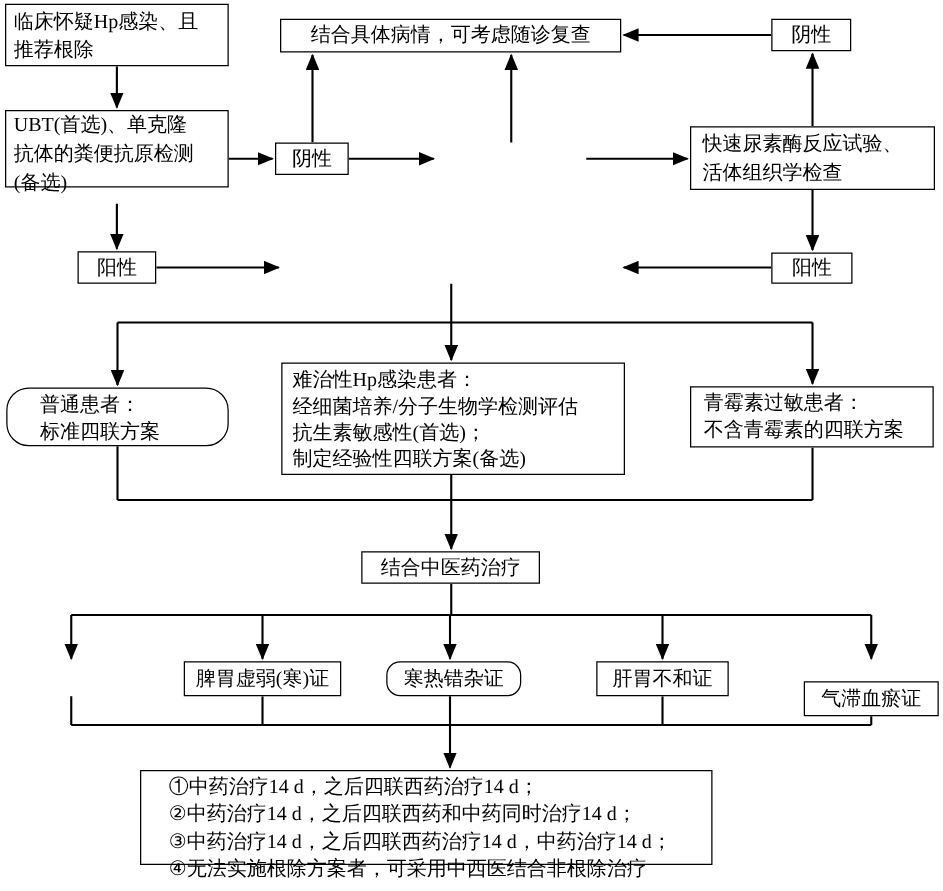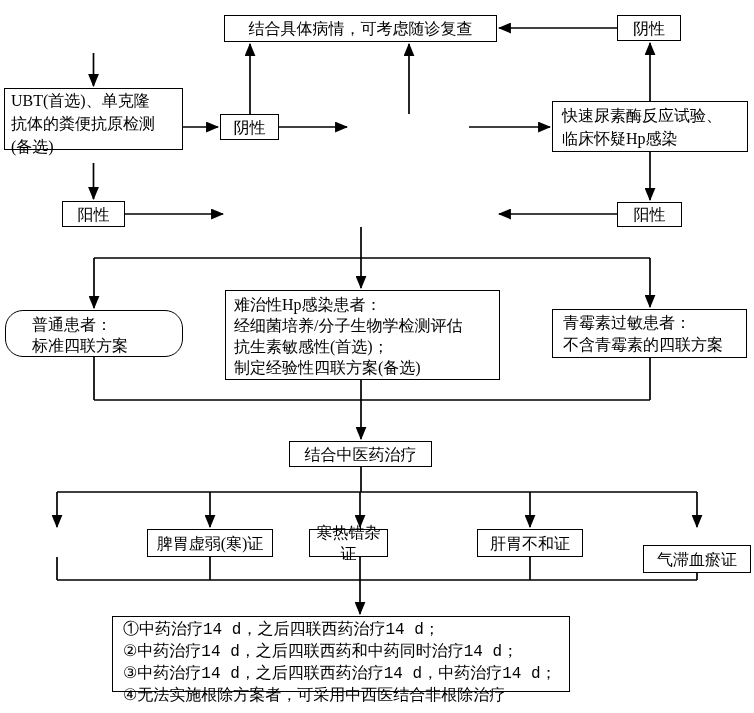--- a/index.html
+++ b/index.html
@@ -73,30 +73,32 @@
       <path marker-end="url(#arrow)" d="M361,400 L361,439"></path>
       <path marker-end="url(#arrow)" d="M57,492 L57,527"></path>
       <path marker-end="url(#arrow)" d="M210,492 L210,527"></path>
       <path marker-end="url(#arrow)" d="M360,492 L360,527"></path>
       <path marker-end="url(#arrow)" d="M530,492 L530,527"></path>
       <path marker-end="url(#arrow)" d="M697,492 L697,527"></path>
       <path marker-end="url(#arrow)" d="M360,580 L360,614"></path>
     </g>
   </svg>
 
+  <div class="node left" style="left:4px; top:3px; width:179px; height:50px; line-height:23px; padding-top:2px;">临床怀疑Hp感染、且
+推荐根除</div>
 
   <div class="node left" style="left:4px; top:88px; width:179px; height:62px; line-height:23px; padding-top:0;">UBT(首选)、单克隆
 抗体的粪便抗原检测
 (备选)</div>
 
   <div class="node center" style="left:220px; top:114px; width:59px; height:26px;">阴性</div>
 
 
   <div class="node left" style="left:552px; top:101px; width:196px; height:51px; line-height:23px; padding-left:9px; padding-top:2px;">快速尿素酶反应试验、
-临床怀疑Hp感染</div>
+活体组织学检查</div>
 
   <div class="node center" style="left:617px; top:15px; width:64px; height:26px;">阴性</div>
 
   <div class="node center" style="left:224px; top:15px; width:273px; height:27px;">结合具体病情，可考虑随诊复查</div>
 
   <div class="node center" style="left:62px; top:201px; width:63px; height:26px;">阳性</div>
 
   <div class="node center" style="left:617px; top:202px; width:65px; height:25px;">阳性</div>
 
 
@@ -109,24 +111,24 @@
 制定经验性四联方案(备选)</div>
 
   <div class="node left lh22" style="left:552px; top:309px; width:195px; height:49px; padding-left:10px; padding-top:2px;">青霉素过敏患者：
 不含青霉素的四联方案</div>
 
   <div class="node center" style="left:289px; top:441px; width:143px; height:26px;">结合中医药治疗</div>
 
 
   <div class="node center" style="left:147px; top:529px; width:126px; height:28px;">脾胃虚弱(寒)证</div>
 
-  <div class="node center" style="left:309px; top:529px; width:79px; height:28px;">寒热错杂证</div>
+  <div class="node center" style="left:309px; top:529px; width:108px; height:28px;border-radius:11px;">寒热错杂证</div>
 
   <div class="node center" style="left:477px; top:529px; width:106px; height:28px;">肝胃不和证</div>
 
   <div class="node center" style="left:643px; top:545px; width:108px; height:28px;">气滞血瘀证</div>
 
-  <div class="node left lh22" style="left:112px; top:616px; width:458px; height:76px; padding-left:10px; padding-top:2px;font-family:Liberation Mono, monospace;">①中药治疗14 d，之后四联西药治疗14 d；
+  <div class="node left lh22" style="left:112px; top:616px; width:458px; height:76px; padding-left:22px; padding-top:2px;">①中药治疗14 d，之后四联西药治疗14 d；
 ②中药治疗14 d，之后四联西药和中药同时治疗14 d；
 ③中药治疗14 d，之后四联西药治疗14 d，中药治疗14 d；
 ④无法实施根除方案者，可采用中西医结合非根除治疗</div>
 
 </div>
 
 </body></html>

